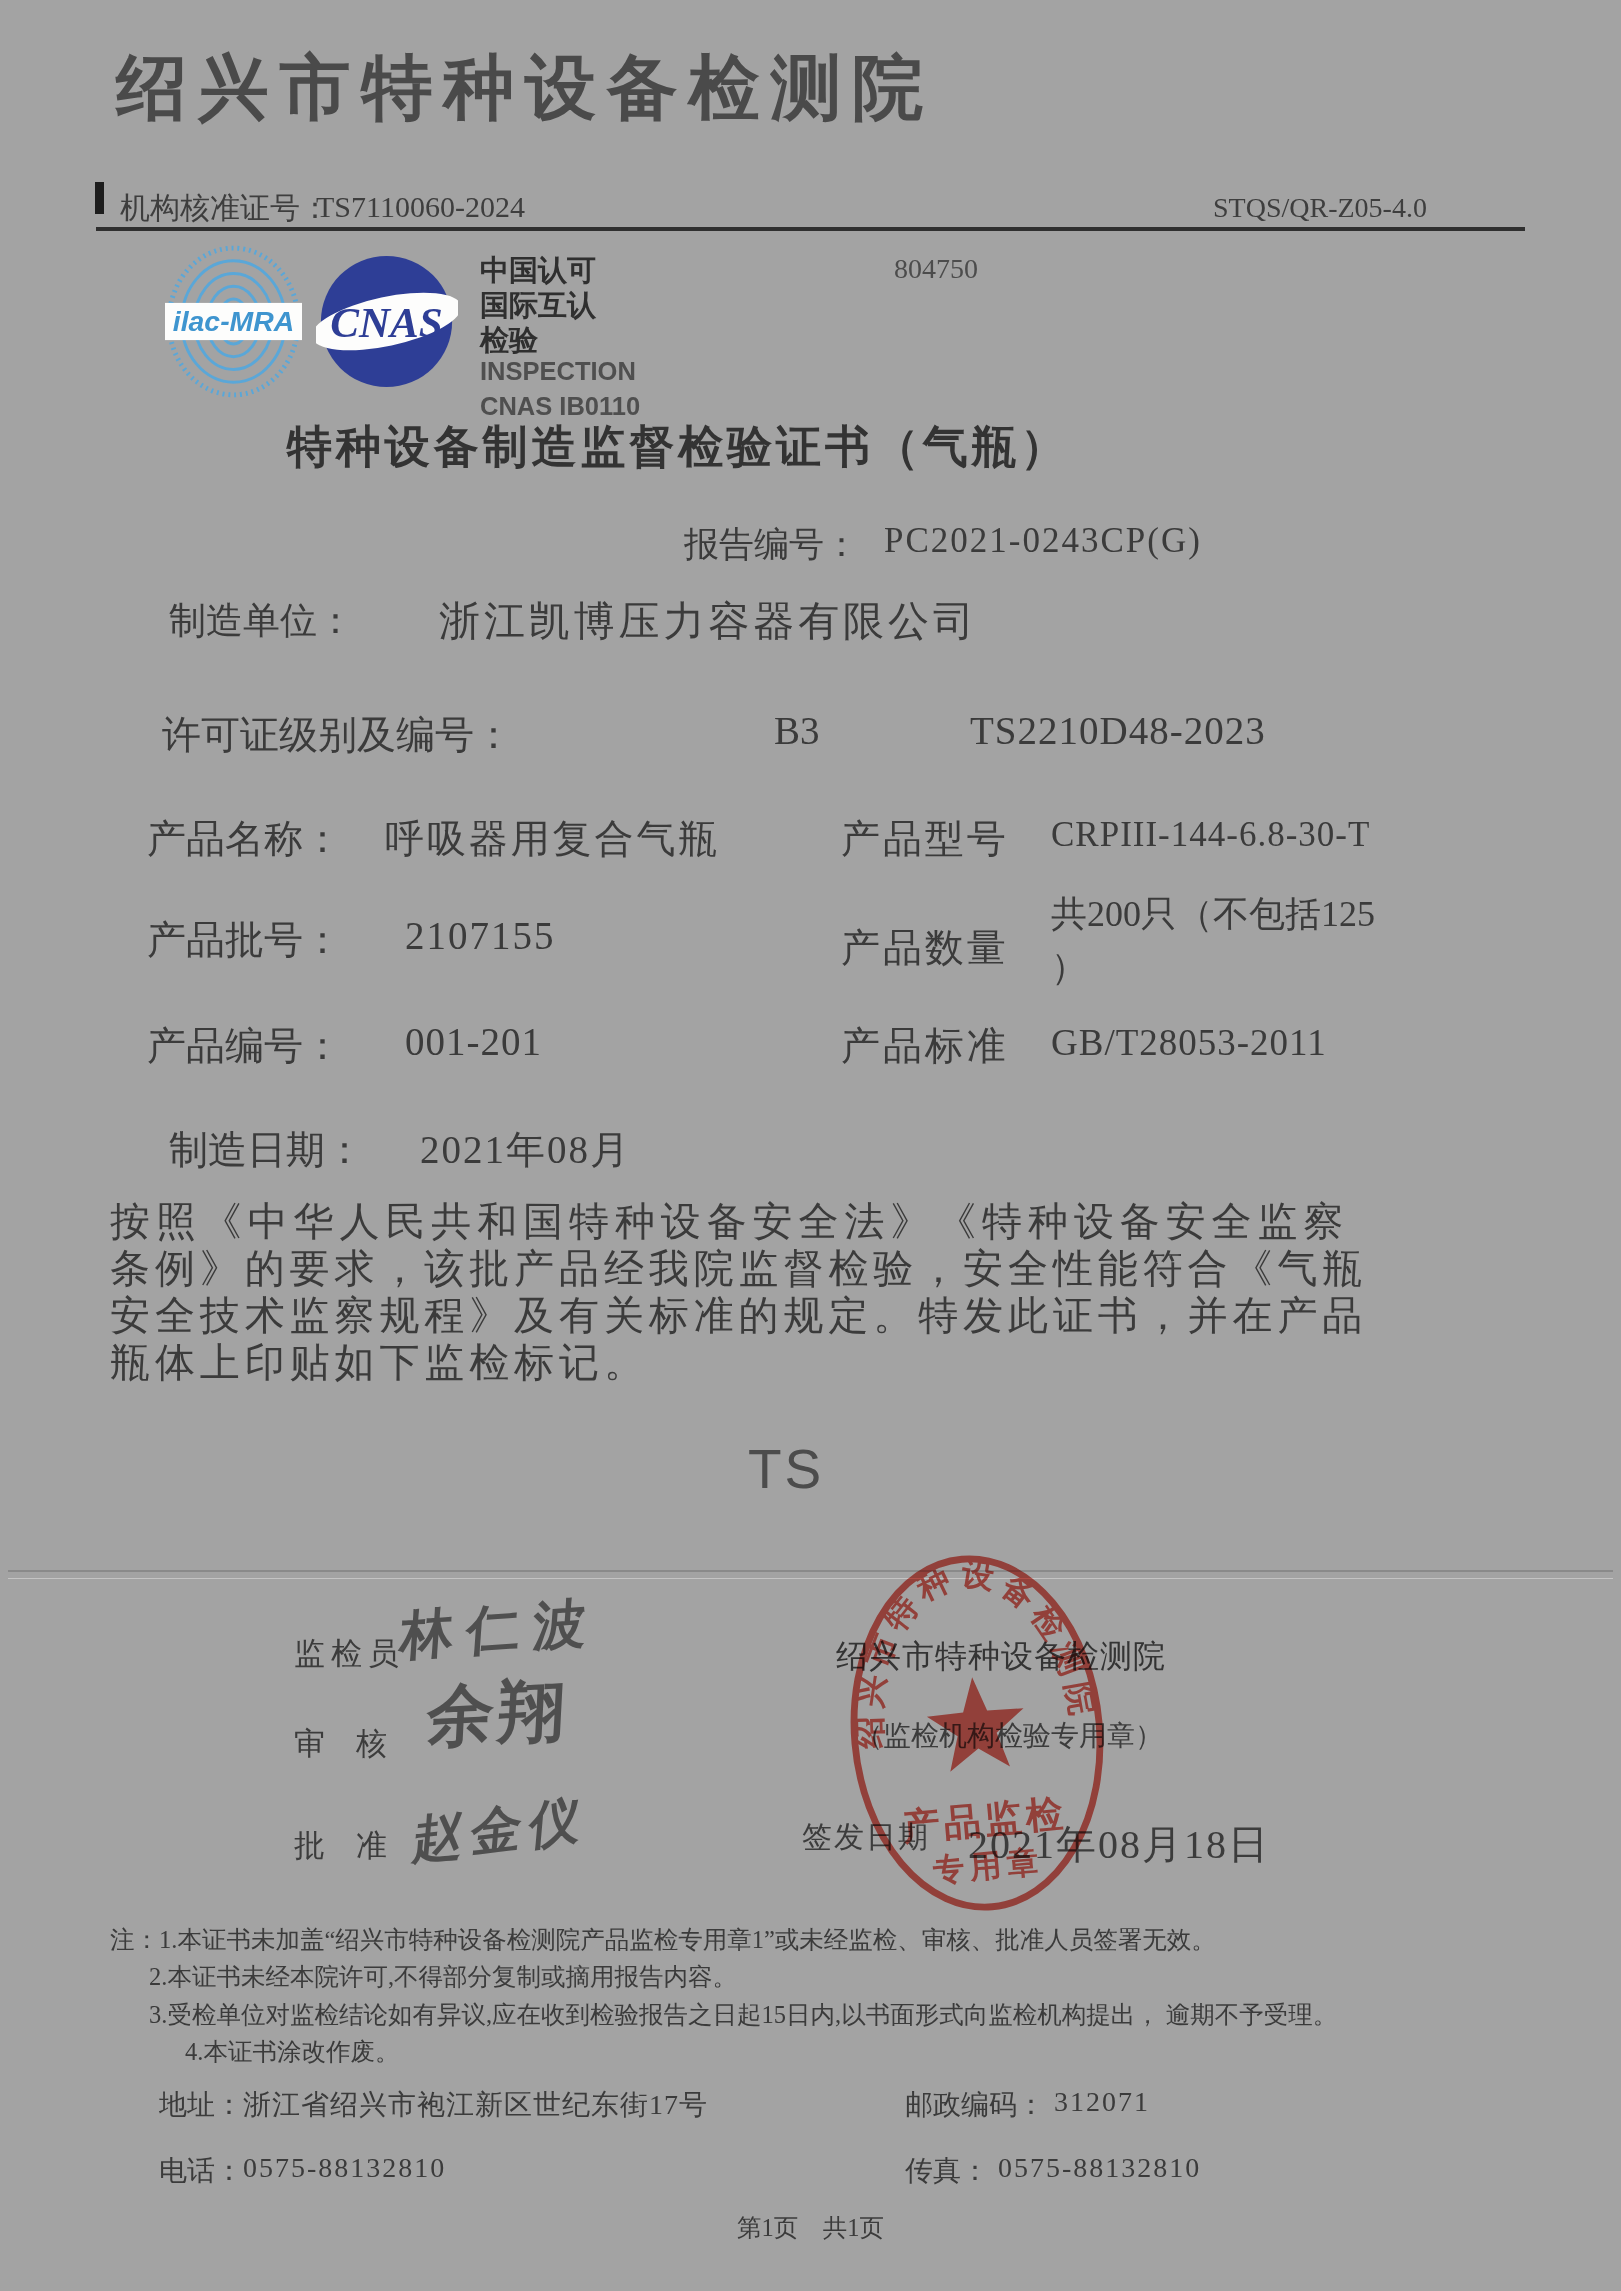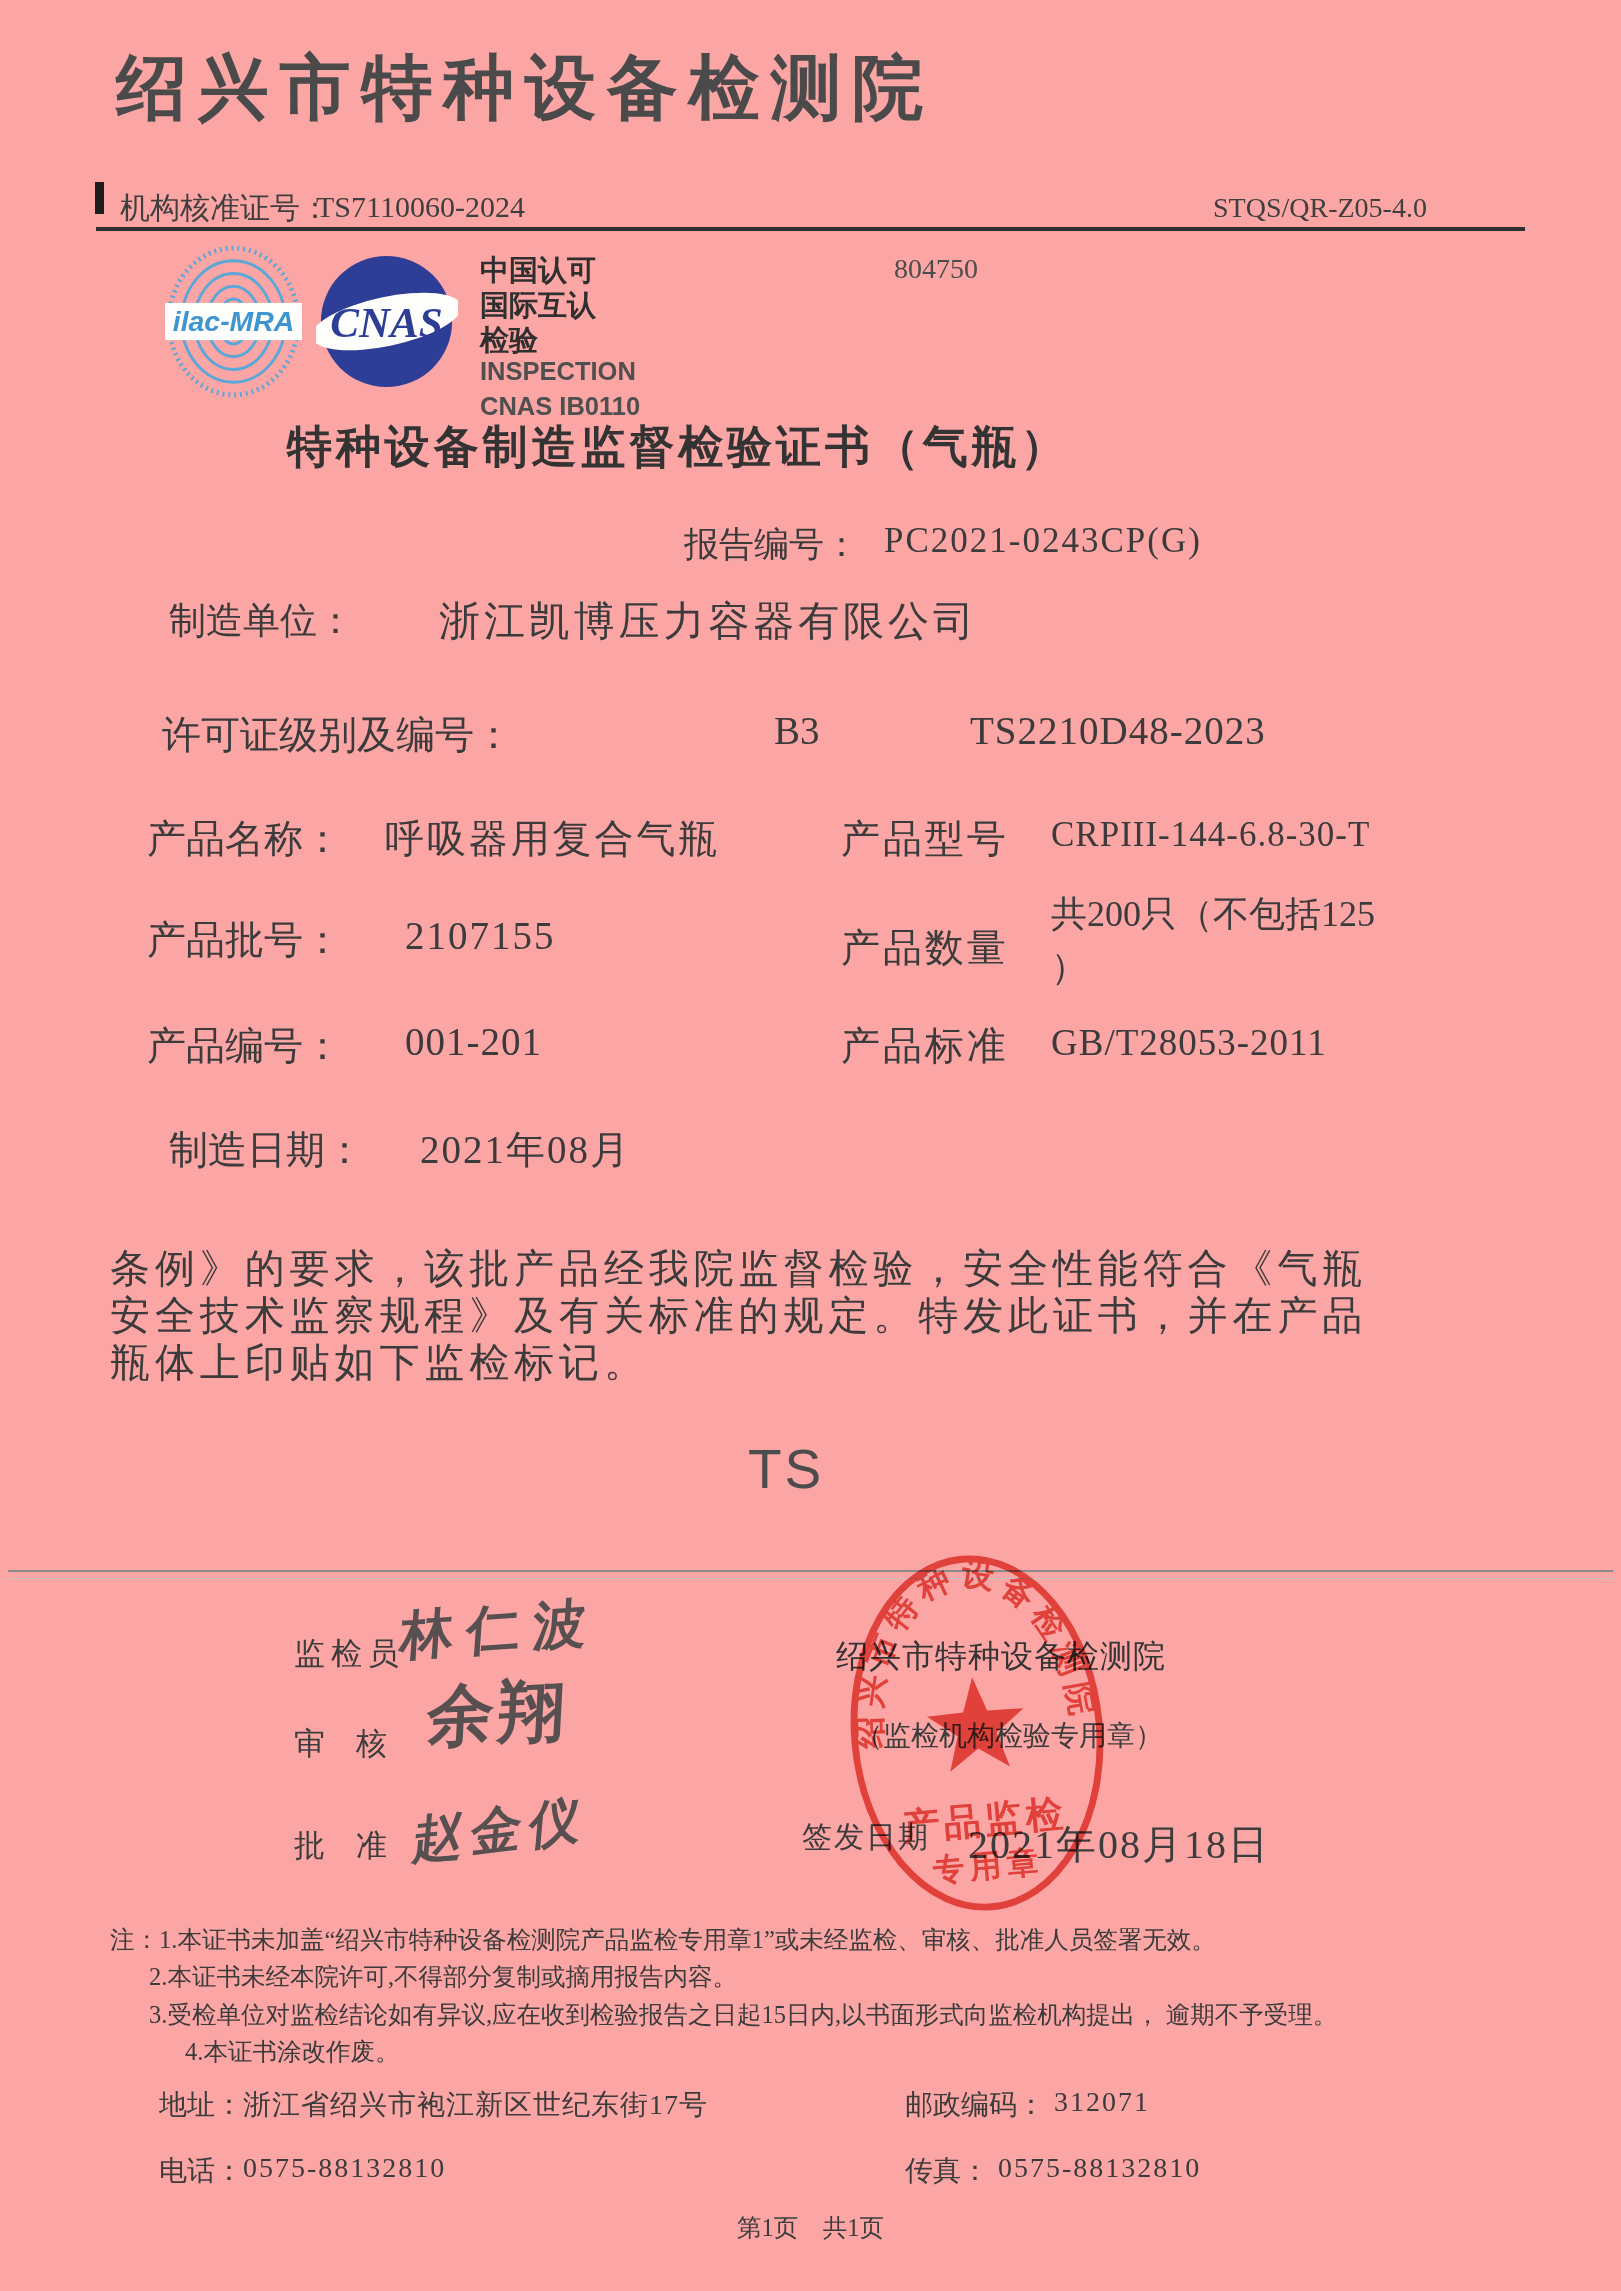--- a/index.html
+++ b/index.html
@@ -1,16 +1,16 @@
 <!DOCTYPE html>
 <html><head>
 <meta charset="utf-8">
 <style>
   html,body{margin:0;padding:0;background:#d9d9d9;}
-  .page{position:relative;width:1621px;height:2292px;margin:0 auto;background:#fca5a5;
+  .page{position:relative;width:1621px;height:2292px;margin:0 auto;background:#a3a3a3;
         font-family:"Liberation Serif","DejaVu Serif",serif;color:#3b3b3b;overflow:hidden;}
   .abs{position:absolute;white-space:nowrap;}
   .cjk{font-family:"Liberation Serif","DejaVu Serif",serif;}
   .sans{font-family:"Liberation Sans","DejaVu Sans",sans-serif;}
   .rule{position:absolute;background:#2f2f2f;}
   .sig{position:absolute;color:#474747;font-weight:600;white-space:nowrap;
        transform:rotate(-4deg) skewX(-8deg);opacity:.9;}
   .stamp{mix-blend-mode:multiply;}
   table.certbox{border-collapse:collapse;}
   table.certbox td{border:2px solid #2f2f2f;text-align:center;vertical-align:middle;
@@ -84,20 +84,21 @@
   <div class="abs cjk" style="left:1051px;top:943px;font-size:36px;color:#3b3b3b;">）</div>
 
   <div class="abs cjk" style="left:147px;top:1019px;font-size:39px;color:#3b3b3b;">产品编号：</div>
   <div class="abs" style="left:405px;top:1019px;font-size:39px;letter-spacing:1px;color:#3b3b3b;">001-201</div>
   <div class="abs cjk" style="left:841px;top:1019px;font-size:39px;letter-spacing:2.9px;color:#3b3b3b;">产品标准</div>
   <div class="abs" style="left:1051px;top:1021px;font-size:37px;letter-spacing:1px;color:#3b3b3b;">GB/T28053-2011</div>
 
   <div class="abs cjk" style="left:169px;top:1123px;font-size:39px;color:#3b3b3b;">制造日期：</div>
   <div class="abs cjk" style="left:420px;top:1123px;font-size:39px;letter-spacing:2px;color:#3b3b3b;text-align:right;">2021年08月</div>
 
+  <div class="abs cjk" style="left:110px;top:1194px;font-size:40px;letter-spacing:5.9px;color:#3b3b3b;">按照《中华人民共和国特种设备安全法》《特种设备安全监察</div>
   <div class="abs cjk" style="left:110px;top:1288px;font-size:40px;letter-spacing:4.9px;color:#3b3b3b;">安全技术监察规程》及有关标准的规定。特发此证书，并在产品</div>
   <div class="abs cjk" style="left:110px;top:1241px;font-size:40px;letter-spacing:4.9px;color:#3b3b3b;">条例》的要求，该批产品经我院监督检验，安全性能符合《气瓶</div>
   <div class="abs cjk" style="left:110px;top:1335px;font-size:40px;letter-spacing:4.9px;color:#3b3b3b;">瓶体上印贴如下监检标记。</div>
 
   <div class="abs sans" style="left:748px;top:1437px;font-size:55px;font-weight:500;letter-spacing:2.9px;color:#4c4c4c;">TS</div>
 
   <div class="rule" style="left:7.8px;top:1570px;width:1605px;height:2px;background:#8a8a8a;"></div>
   <div class="rule" style="left:7.8px;top:1578px;width:1605px;height:1px;background:#c4c4c4;"></div>
 
   <div class="abs cjk" style="left:294px;top:1633px;font-size:31px;letter-spacing:5.9px;color:#3c3c3c;">监检员</div>

